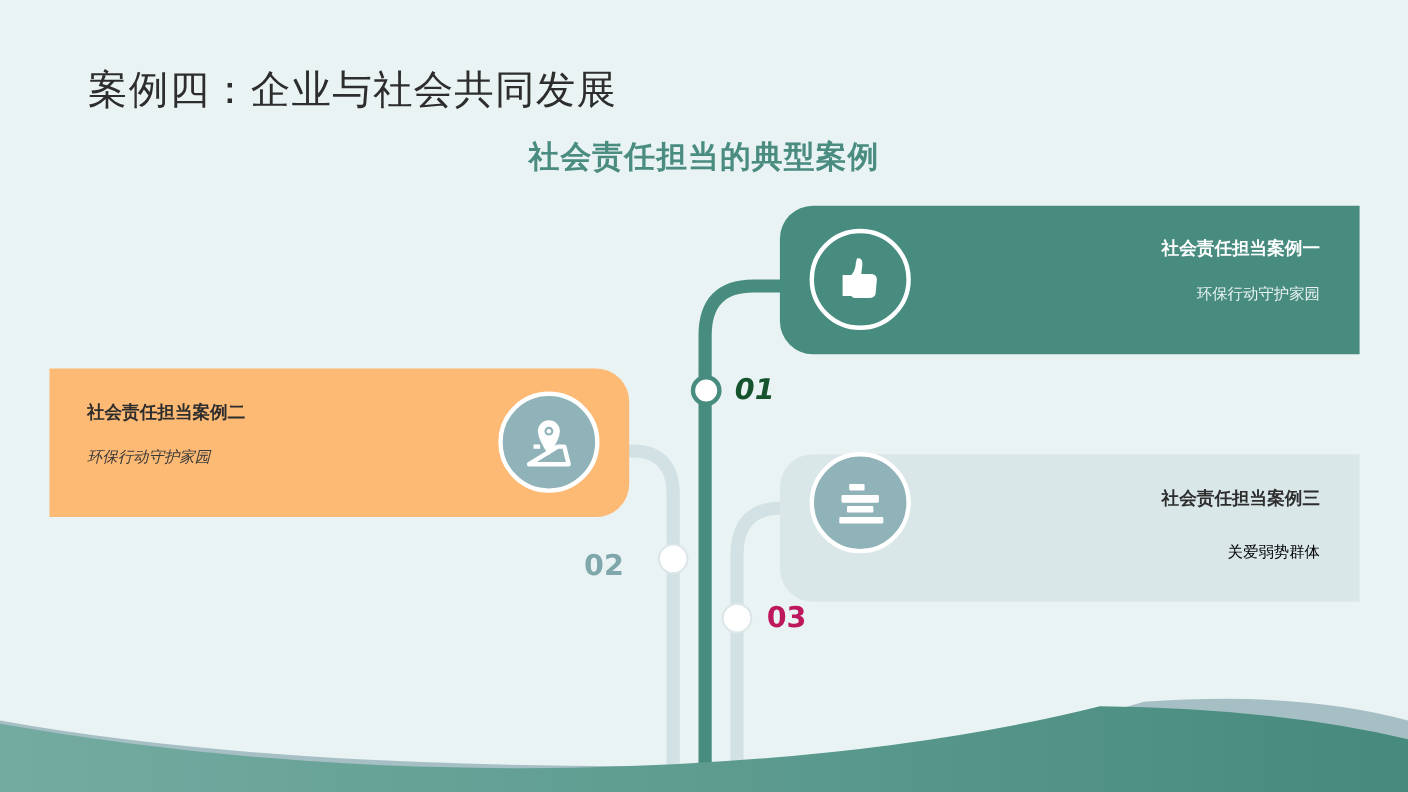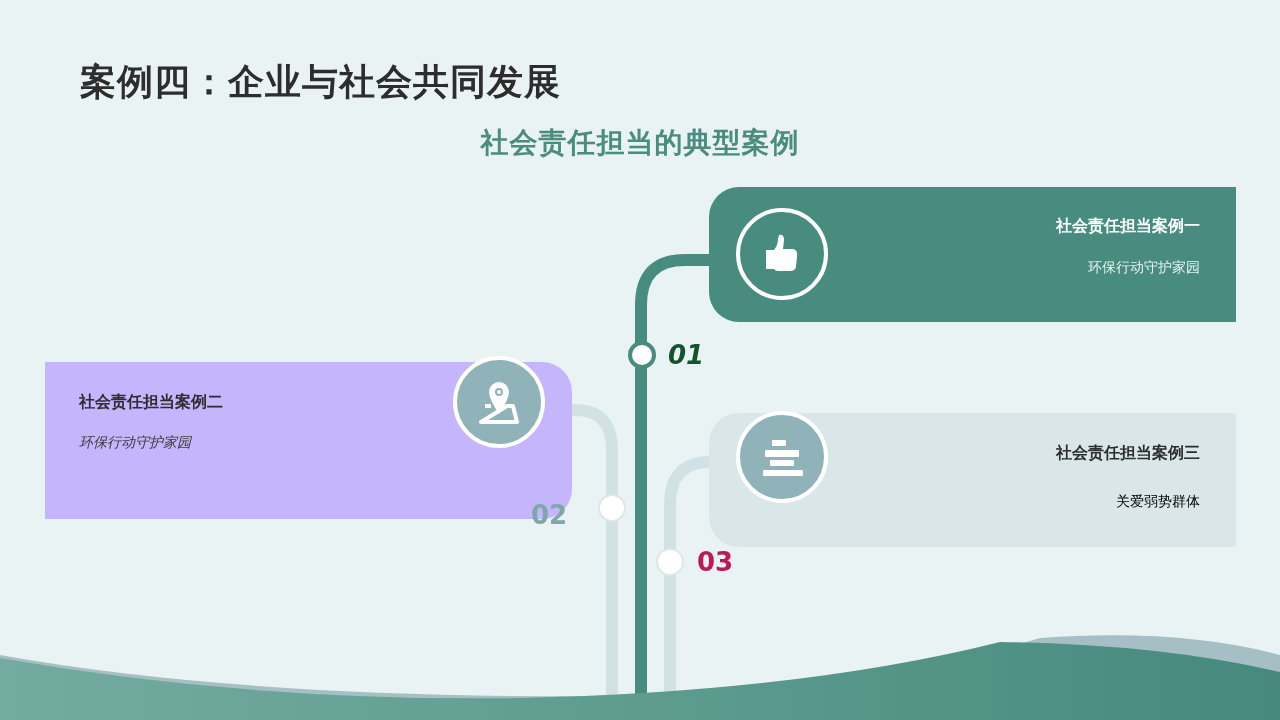--- a/index.html
+++ b/index.html
@@ -5,37 +5,37 @@
     * { margin: 0; padding: 0; box-sizing: border-box; }
     html, body { width: 1280px; height: 720px; overflow: hidden; }
     body {
       background: #eaf3f4;
       font-family: "DejaVu Sans", "Liberation Sans", sans-serif;
       position: relative;
     }
     .slide { position: absolute; left: 0; top: 0; width: 1280px; height: 720px; }
     .main-title {
       position: absolute; left: 80px; top: 58px;
-      font-size: 36px; font-weight: bold; color: #2d2d2d; letter-spacing: 1px;
+      font-size: 36px; font-weight: normal; color: #2d2d2d; letter-spacing: 1px;
     }
     .sub-title {
       position: absolute; left: 0; width: 1280px; top: 124px; text-align: center;
       font-size: 28px; font-weight: bold; color: #4a8c80; letter-spacing: 1px;
     }
     .lines { position: absolute; left: 0; top: 0; }
     .card {
       position: absolute;
     }
     .card-1 {
       left: 709px; top: 187px; width: 527px; height: 135px;
       background: #478c7f; border-radius: 30px 0 0 30px;
     }
     .card-2 {
-      left: 45px; top: 335px; width: 527px; height: 157px;
-      background: #c4b5fd; border-radius: 0 30px 30px 0; margin-top: 27px;
+      left: 45px; top: 335px; width: 527px; height: 135px;
+      background: #fdba74; border-radius: 0 30px 30px 0;
     }
     .card-3 {
       left: 709px; top: 390px; width: 527px; height: 134px;
       background: #d9e7e9; border-radius: 30px 0 0 30px; margin-top: 23px;
     }
     .card-title {
       position: absolute; font-size: 16px; font-weight: bold; white-space: nowrap;
     }
     .card-desc {
       position: absolute; font-size: 14px; white-space: nowrap;

